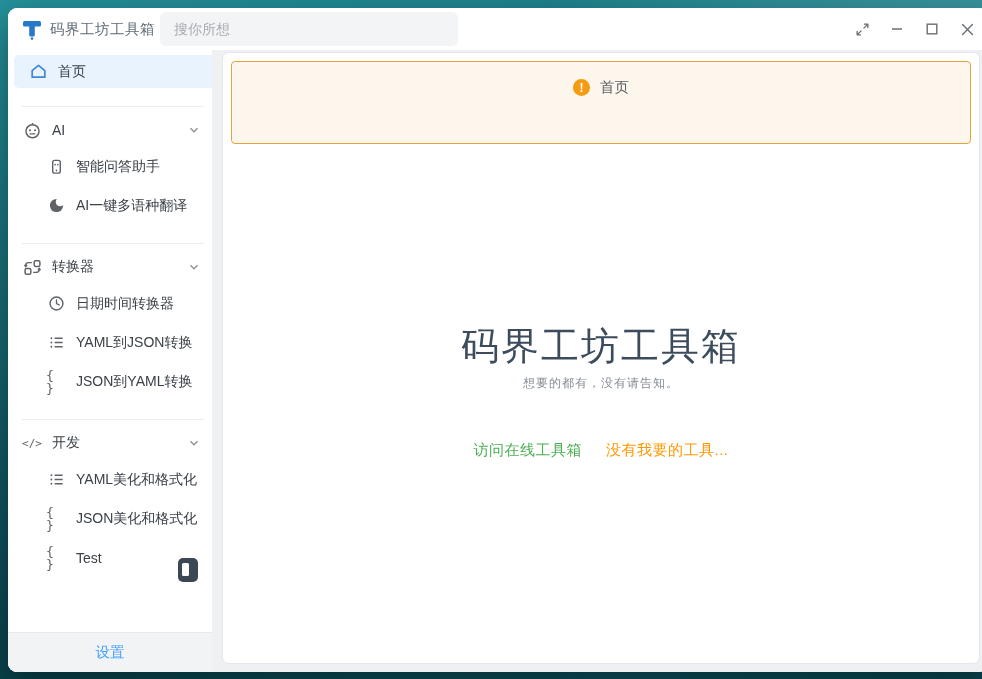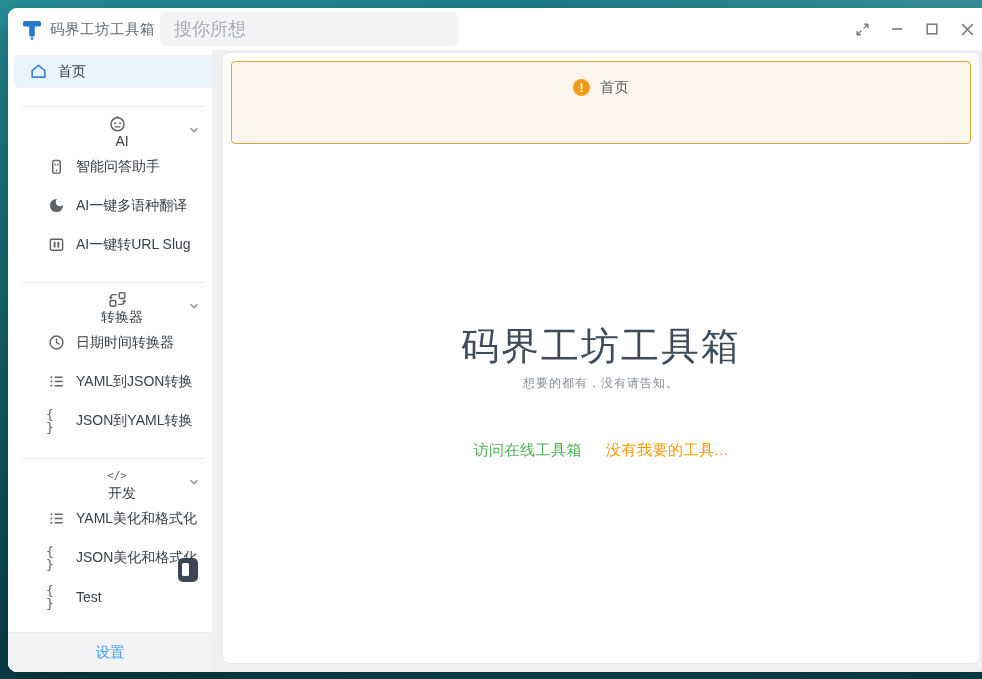--- a/index.html
+++ b/index.html
@@ -17,40 +17,40 @@
     box-shadow:0 12px 34px rgba(0,0,0,.38);
     padding-left:20px;
   }
   
   .titlebar{position:absolute;left:0;top:0;right:0;height:42px;border-radius:9px 9px 0 0;background:#fff;}
   .logo{position:absolute;left:14px;top:10px;width:22px;height:24px;}
   .app-title{position:absolute;left:42px;top:12px;font-size:14.5px;color:#5f6b76;letter-spacing:.5px;white-space:nowrap;}
   .searchbox{
     position:absolute;left:152px;top:4px;width:298px;height:34px;
     background:#f3f4f5;border:none;border-radius:6px;outline:none;
-    padding:0 14px;font-size:18px;color:#303133;box-sizing:border-box;
+    padding:0 14px;font-size:14px;color:#303133;box-sizing:border-box;
     font-family:"Liberation Sans","DejaVu Sans",sans-serif;
   }
   .searchbox::placeholder{color:#a8abb2;}
   .win-controls{position:absolute;right:12px;top:0;height:42px;display:flex;align-items:center;gap:17px;}
   .wc-btn{width:18px;height:18px;display:flex;align-items:center;justify-content:center;cursor:default;}
   .wc-btn svg{display:block;}
   
   .content{position:absolute;left:0;top:42px;right:0;bottom:0;background:#eef0f2;border-radius:0 0 9px 9px;}
   .sidebar{
     position:absolute;left:0;top:0;bottom:0;width:204px;background:#fff;
     border-bottom-left-radius:9px;overflow:hidden;
   }
   .sidebar-nav{position:absolute;left:0;top:0;right:0;bottom:40px;padding-top:5px;overflow:hidden;}
   .nav-item{display:flex;align-items:center;height:39px;padding-left:14px;cursor:pointer;}
   .nav-item .icon{width:20px;height:20px;display:flex;align-items:center;justify-content:center;flex:none;}
   .nav-item.active{height:33px;margin:0 0 0 6px;border-radius:5px 0 0 5px;background:#e8f3fd;}
   .nav-item.sub{padding-left:38px;}
   .nav-label{margin-left:10px;font-size:14px;color:#3a4148;white-space:nowrap;overflow:hidden;}
-  .nav-header{display:flex;align-items:center;height:34px;margin-top:6px;padding-left:14px;position:relative;cursor:pointer;flex-direction:column;}
+  .nav-header{display:flex;align-items:center;height:34px;margin-top:6px;padding-left:14px;position:relative;cursor:pointer;}
   .nav-header .icon{width:20px;height:20px;display:flex;align-items:center;justify-content:center;flex:none;}
   .nav-header .chev{position:absolute;right:12px;top:11px;width:12px;height:12px;}
   .nav-divider{height:1px;background:#ebedf0;margin:18px 8px 0 14px;}
   .glyph-icon{font-family:"DejaVu Sans Mono","Liberation Mono",monospace;font-size:13px;color:#5f6368;line-height:1;}
   .sidebar-footer{
     position:absolute;left:0;right:0;bottom:0;height:39px;background:#f2f3f5;
     border-top:1px solid #e7e9ec;display:flex;align-items:center;justify-content:center;
     border-bottom-left-radius:9px;cursor:pointer;
   }
   .settings-label{font-size:14.5px;color:#409eff;}
@@ -172,30 +172,20 @@
           </div>
           <div class="nav-item sub">
             <span class="icon">
               <svg width="17" height="17" viewBox="0 0 18 18">
                 <circle cx="9" cy="9" r="7" fill="#5f6368"></circle>
                 <circle cx="12.8" cy="5.2" r="4.6" fill="#fff"></circle>
               </svg>
             </span>
             <span class="nav-label">AI一键多语种翻译</span>
           </div>
-          <div class="nav-item sub">
-            <span class="icon">
-              <svg width="17" height="17" viewBox="0 0 18 18">
-                <rect x="2.5" y="3.5" width="13" height="11.5" rx="1.5" fill="none" stroke="#5f6368" stroke-width="1.5"></rect>
-                <rect x="6" y="6.2" width="2" height="6" fill="#5f6368"></rect>
-                <rect x="10" y="6.2" width="2" height="6" fill="#5f6368"></rect>
-              </svg>
-            </span>
-            <span class="nav-label">AI一键转URL Slug</span>
-          </div>
           <div class="nav-divider"></div>
           <div class="nav-header">
             <span class="icon">
               <svg width="19" height="19" viewBox="0 0 18 18">
                 <rect x="10.6" y="2.6" width="5.4" height="5.4" rx="1.3" fill="none" stroke="#5f6368" stroke-width="1.4"></rect>
                 <rect x="2" y="10" width="5.4" height="5.4" rx="1.3" fill="none" stroke="#5f6368" stroke-width="1.4"></rect>
                 <path d="M8.4 4.4 H5.2 Q2.6 4.4 2.6 7 V7.9" fill="none" stroke="#5f6368" stroke-width="1.3"></path>
                 <path d="M1.3 6.6 L2.6 8.2 L3.9 6.6" fill="none" stroke="#5f6368" stroke-width="1.2"></path>
                 <path d="M9.6 13.6 H12.8 Q15.4 13.6 15.4 11 V10.1" fill="none" stroke="#5f6368" stroke-width="1.3"></path>
                 <path d="M14.1 11.4 L15.4 9.8 L16.7 11.4" fill="none" stroke="#5f6368" stroke-width="1.2"></path>

